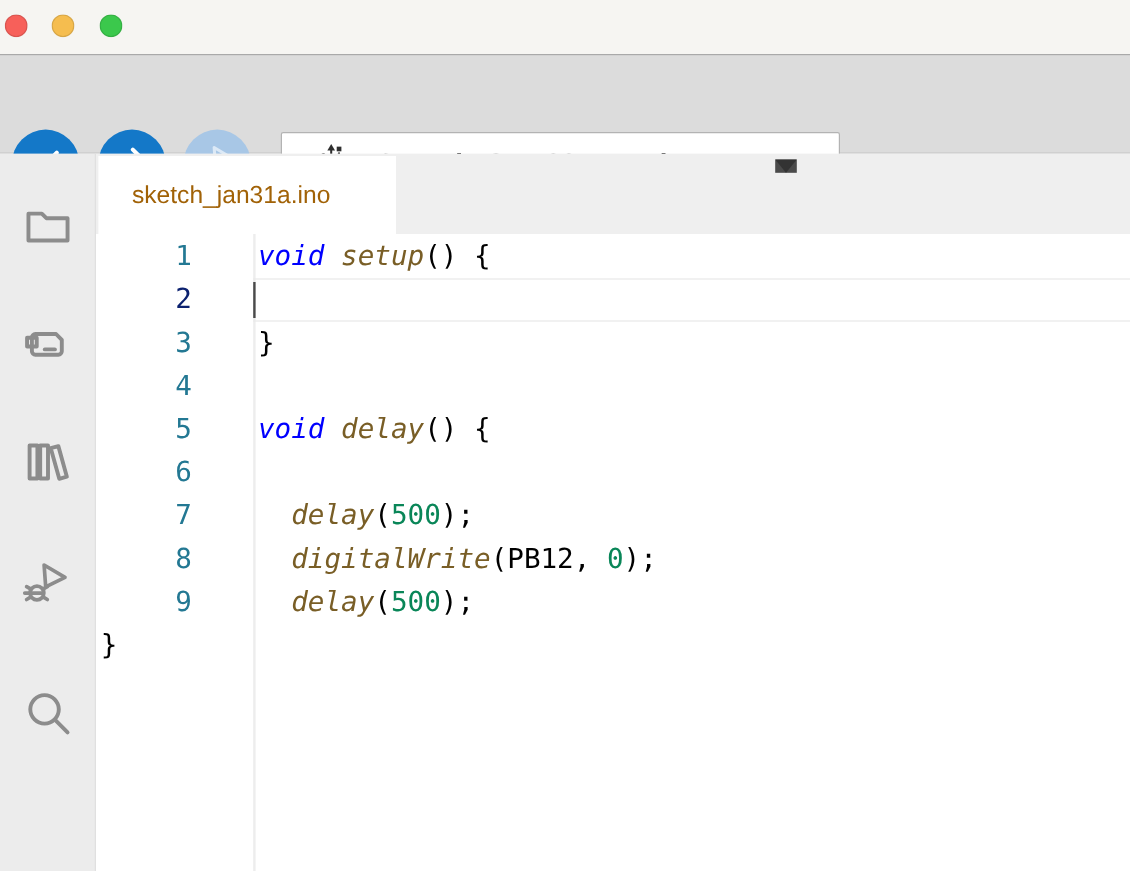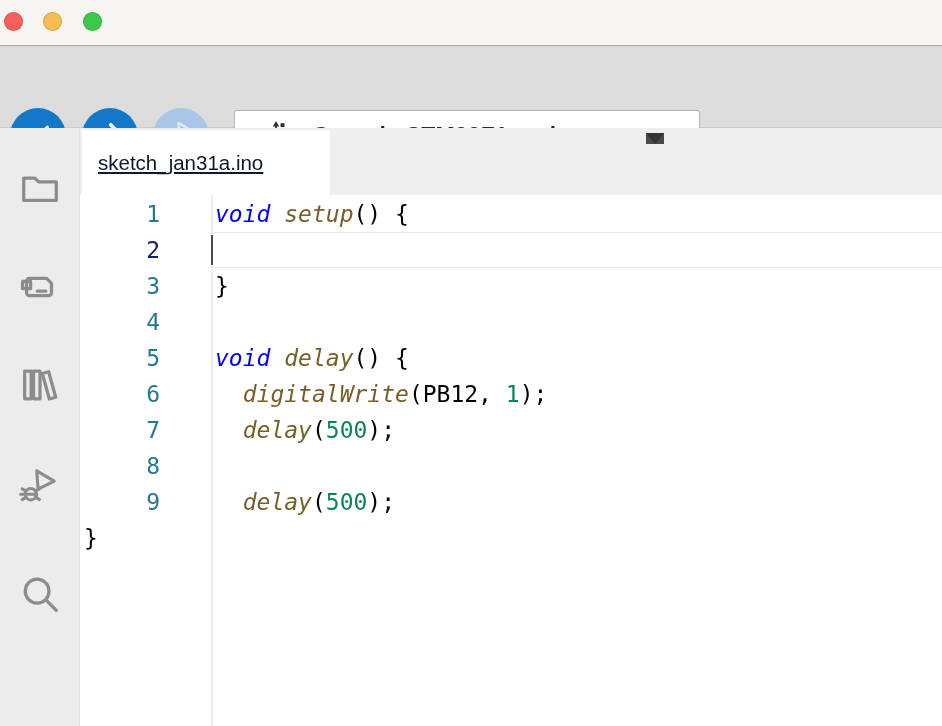--- a/index.html
+++ b/index.html
@@ -31,21 +31,21 @@
   
   .main { position:absolute; left:0; top:128px; width:942px; height:598px; display:flex; }
   .sidebar { width:80px; height:100%; background:#ECECEC; position:relative; border-right:1px solid #E0E0E0; }
   .side-item { position:absolute; left:17px; width:46px; height:46px; display:flex; align-items:center; justify-content:center; }
   .si-0 { top:39px; } .si-1 { top:137px; } .si-2 { top:236px; } .si-3 { top:336px; } .si-4 { top:445px; }
 
   .content { flex:1; display:flex; flex-direction:column; min-width:0; }
   .tabbar { height:67px; background:#EFEFEF; position:relative; }
   .tab { position:absolute; left:2px; top:2px; width:248px; height:65px; background:#FFFFFF;
          display:flex; align-items:center; }
-  .tab .tab-label { padding-left:16px; font-size:20.5px; color:#0f172a;text-decoration:underline; }
+  .tab .tab-label { padding-left:28px; font-size:20.5px; color:#a16207; }
 
   
   .editor { position:relative; flex:1; background:#FFFFFF; overflow:hidden; padding-top:1px; }
   .editor::before { content:''; position:absolute; left:131px; top:0; bottom:0; width:1.5px; background:#EDEDED; }
   .code-row { position:relative; display:flex; height:36px; line-height:36px;
               font-family:"DejaVu Sans Mono", monospace; font-size:23px; }
   .code-row .ln { width:131px; padding-right:51px; text-align:right; color:var(--ln,#237893); flex:none; }
   .code-row.active .ln { color:var(--ln-active,#0B216F); }
   .code-row .code { white-space:pre; padding-left:4px; color:var(--pl,#000); position:relative; z-index:1; }
   .code-row.active::before { content:''; position:absolute; left:131px; right:0; top:0; bottom:0;
@@ -181,28 +181,28 @@
             <div class="code-row">
               <div class="ln">4</div>
               <div class="code"></div>
             </div>
             <div class="code-row">
               <div class="ln">5</div>
               <div class="code"><span class="tok-kw">void</span><span class="tok-pl"> </span><span class="tok-fn">delay</span><span class="tok-pl">() {</span></div>
             </div>
             <div class="code-row">
               <div class="ln">6</div>
-              <div class="code"><span class="tok-pl">  </span><span class="tok-fn">digitalWrite</span><span class="tok-pl">(PB12, </span><span class="tok-num">1</span><span class="tok-pl">);</span></div>
             </div>
             <div class="code-row">
               <div class="ln">7</div>
               <div class="code"><span class="tok-pl">  </span><span class="tok-fn">delay</span><span class="tok-pl">(</span><span class="tok-num">500</span><span class="tok-pl">);</span></div>
             </div>
             <div class="code-row">
               <div class="ln">8</div>
+              <div class="code"><span class="tok-pl">  </span><span class="tok-fn">digitalWrite</span><span class="tok-pl">(PB12, </span><span class="tok-num">0</span><span class="tok-pl">);</span></div>
             </div>
             <div class="code-row">
               <div class="ln">9</div>
               <div class="code"><span class="tok-pl">  </span><span class="tok-fn">delay</span><span class="tok-pl">(</span><span class="tok-num">500</span><span class="tok-pl">);</span></div>
             </div>
             <div class="code-row">
               <div class="code"><span class="tok-pl">}</span></div>
             </div>
           </div>
       </div>

